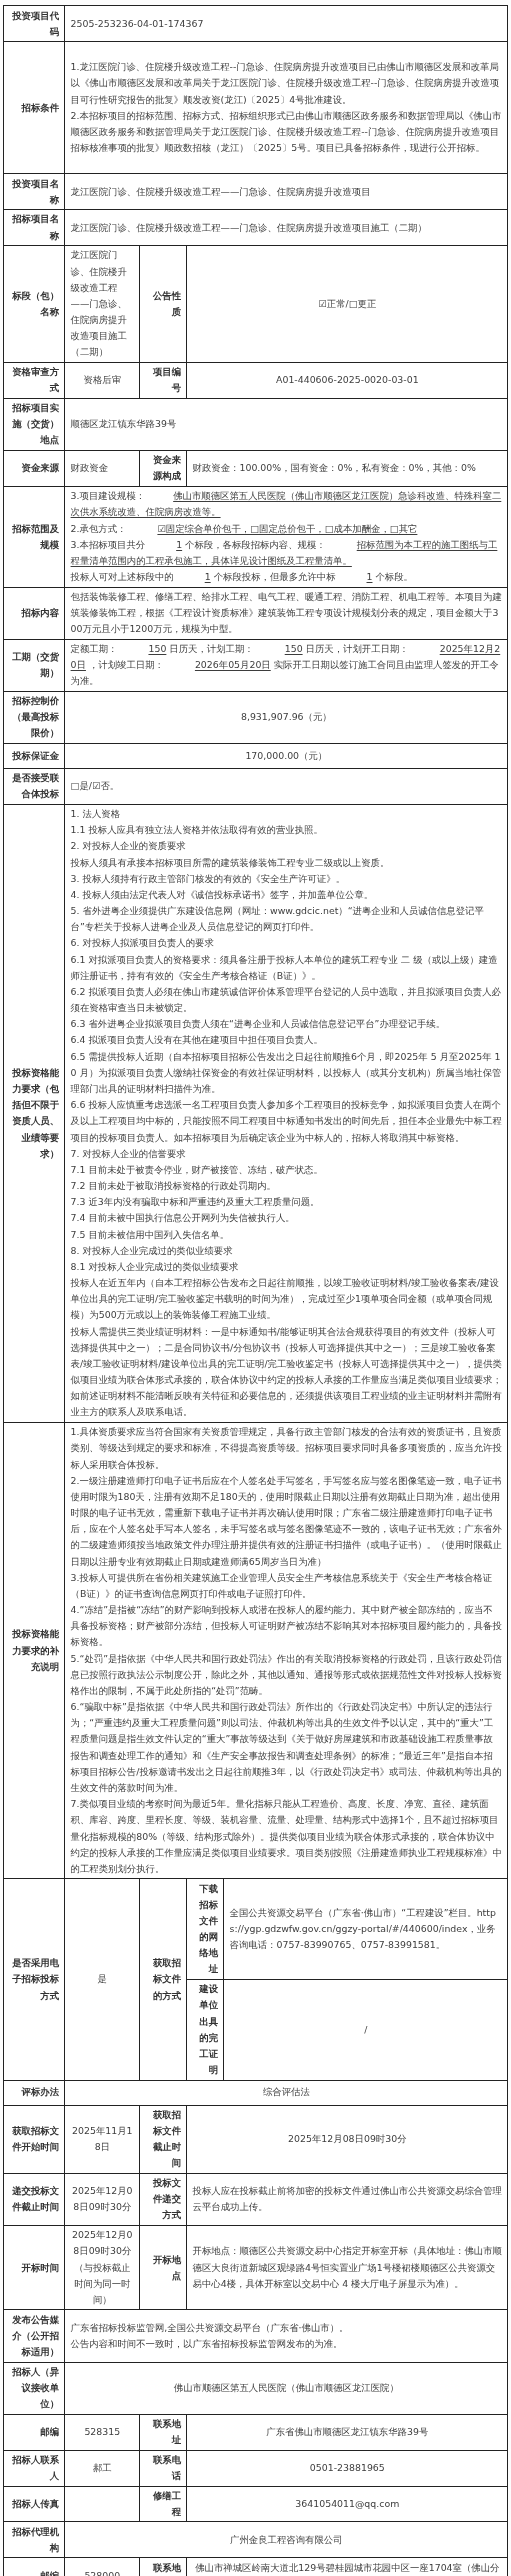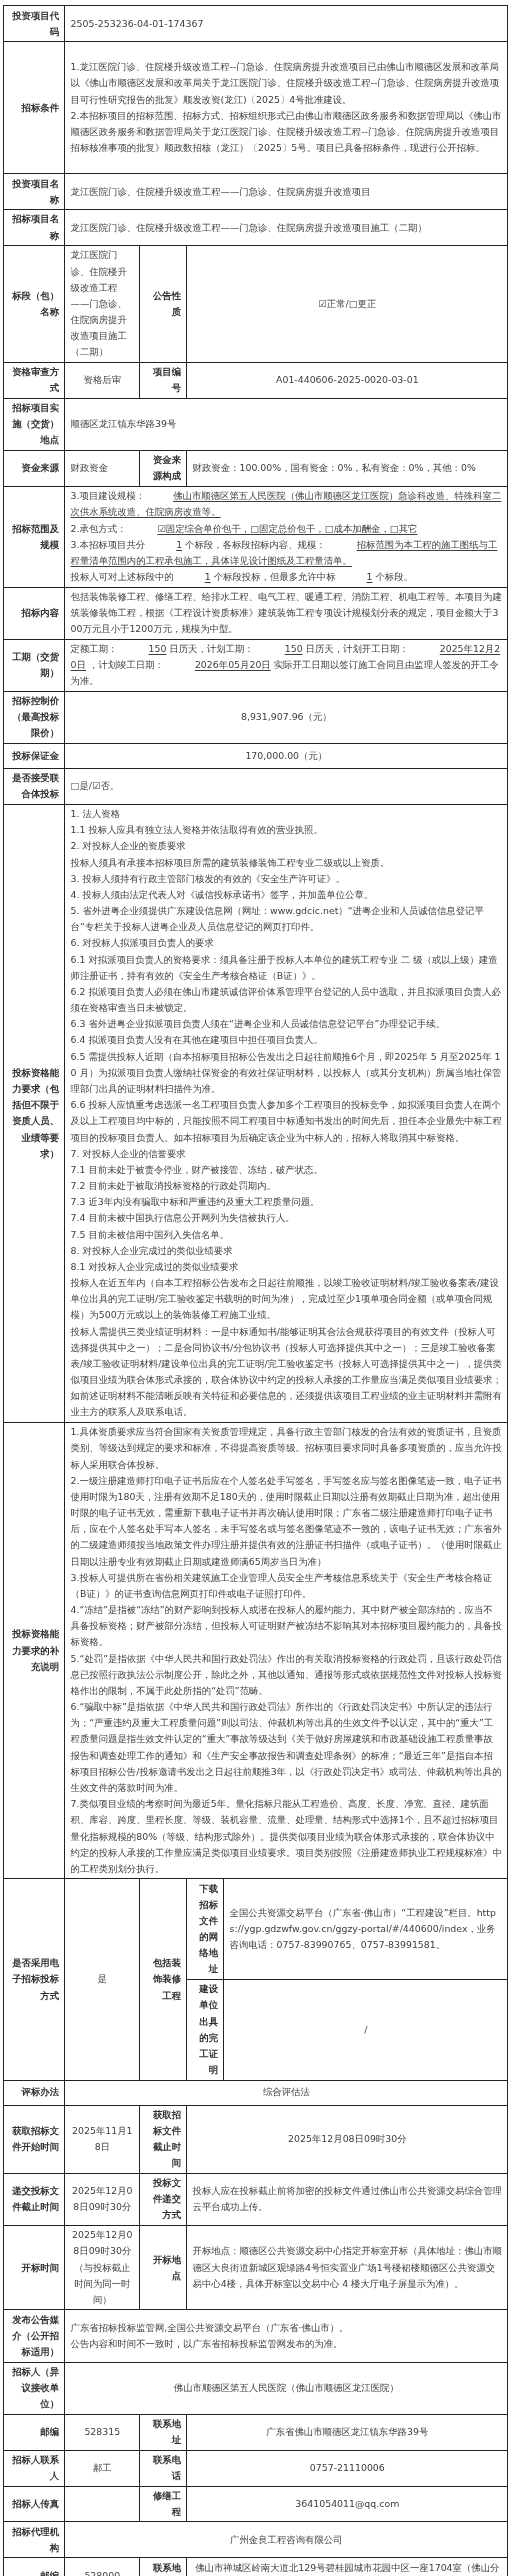--- a/index.html
+++ b/index.html
@@ -142,21 +142,21 @@
 3.投标人可提供所在省份相关建筑施工企业管理人员安全生产考核信息系统关于《安全生产考核合格证（B证）》的证书查询信息网页打印件或电子证照打印件。
 4.“冻结”是指被“冻结”的财产影响到投标人或潜在投标人的履约能力。其中财产被全部冻结的，应当不具备投标资格；财产被部分冻结，但投标人可证明财产被冻结不影响其对本招标项目履约能力的，具备投标资格。
 5.“处罚”是指依据《中华人民共和国行政处罚法》作出的有关取消投标资格的行政处罚，且该行政处罚信息已按照行政执法公示制度公开，除此之外，其他以通知、通报等形式或依据规范性文件对投标人投标资格作出的限制，不属于此处所指的“处罚”范畴。
 6.“骗取中标”是指依据《中华人民共和国行政处罚法》所作出的《行政处罚决定书》中所认定的违法行为；“严重违约及重大工程质量问题”则以司法、仲裁机构等出具的生效文件予以认定，其中的“重大”工程质量问题是指生效文件认定的“重大”事故等级达到《关于做好房屋建筑和市政基础设施工程质量事故报告和调查处理工作的通知》和《生产安全事故报告和调查处理条例》的标准；“最近三年”是指自本招标项目招标公告/投标邀请书发出之日起往前顺推3年，以《行政处罚决定书》或司法、仲裁机构等出具的生效文件的落款时间为准。
 7.类似项目业绩的考察时间为最近5年。量化指标只能从工程造价、高度、长度、净宽、直径、建筑面积、库容、跨度、里程长度、等级、装机容量、流量、处理量、结构形式中选择1个，且不超过招标项目量化指标规模的80%（等级、结构形式除外）。提供类似项目业绩为联合体形式承接的，联合体协议中约定的投标人承接的工作量应满足类似项目业绩要求。项目类别按照《注册建造师执业工程规模标准》中的工程类别划分执行。</td>
   </tr>
 
   <tr style="height:88px">
     <td class="lbl" rowspan="2">是否采用电子招标投标方式</td>
     <td class="val" rowspan="2">是</td>
-    <td class="lbl" rowspan="2">包括装饰装修工程</td>
+    <td class="lbl" rowspan="2">获取招标文件的方式</td>
     <td class="lbl">下载招标文件的网络地址</td>
     <td class="val left pre">全国公共资源交易平台（广东省·佛山市）“工程建设”栏目。https://ygp.gdzwfw.gov.cn/ggzy-portal/#/440600/index，业务咨询电话：0757-83990765、0757-83991581。</td>
   </tr>
   <tr style="height:41px">
     <td class="lbl">建设单位出具的完工证明</td>
     <td class="val">/</td>
   </tr>
 
   <tr style="height:25px">
     <td class="lbl">评标办法</td>
@@ -199,21 +199,21 @@
     <td class="lbl">邮编</td>
     <td class="val">528315</td>
     <td class="lbl">联系地址</td>
     <td class="val" colspan="2">广东省佛山市顺德区龙江镇东华路39号</td>
   </tr>
 
   <tr style="height:19.4px">
     <td class="lbl">招标人联系人</td>
     <td class="val">郝工</td>
     <td class="lbl">联系电话</td>
-    <td class="val" colspan="2">0757-21110006</td>
+    <td class="val" colspan="2">0501-23881965</td>
   </tr>
 
   <tr style="height:20px">
     <td class="lbl">招标人传真</td>
     <td class="val"></td>
     <td class="lbl">修缮工程</td>
     <td class="val" colspan="2">3641054011@qq.com</td>
   </tr>
 
   <tr style="height:20px">

